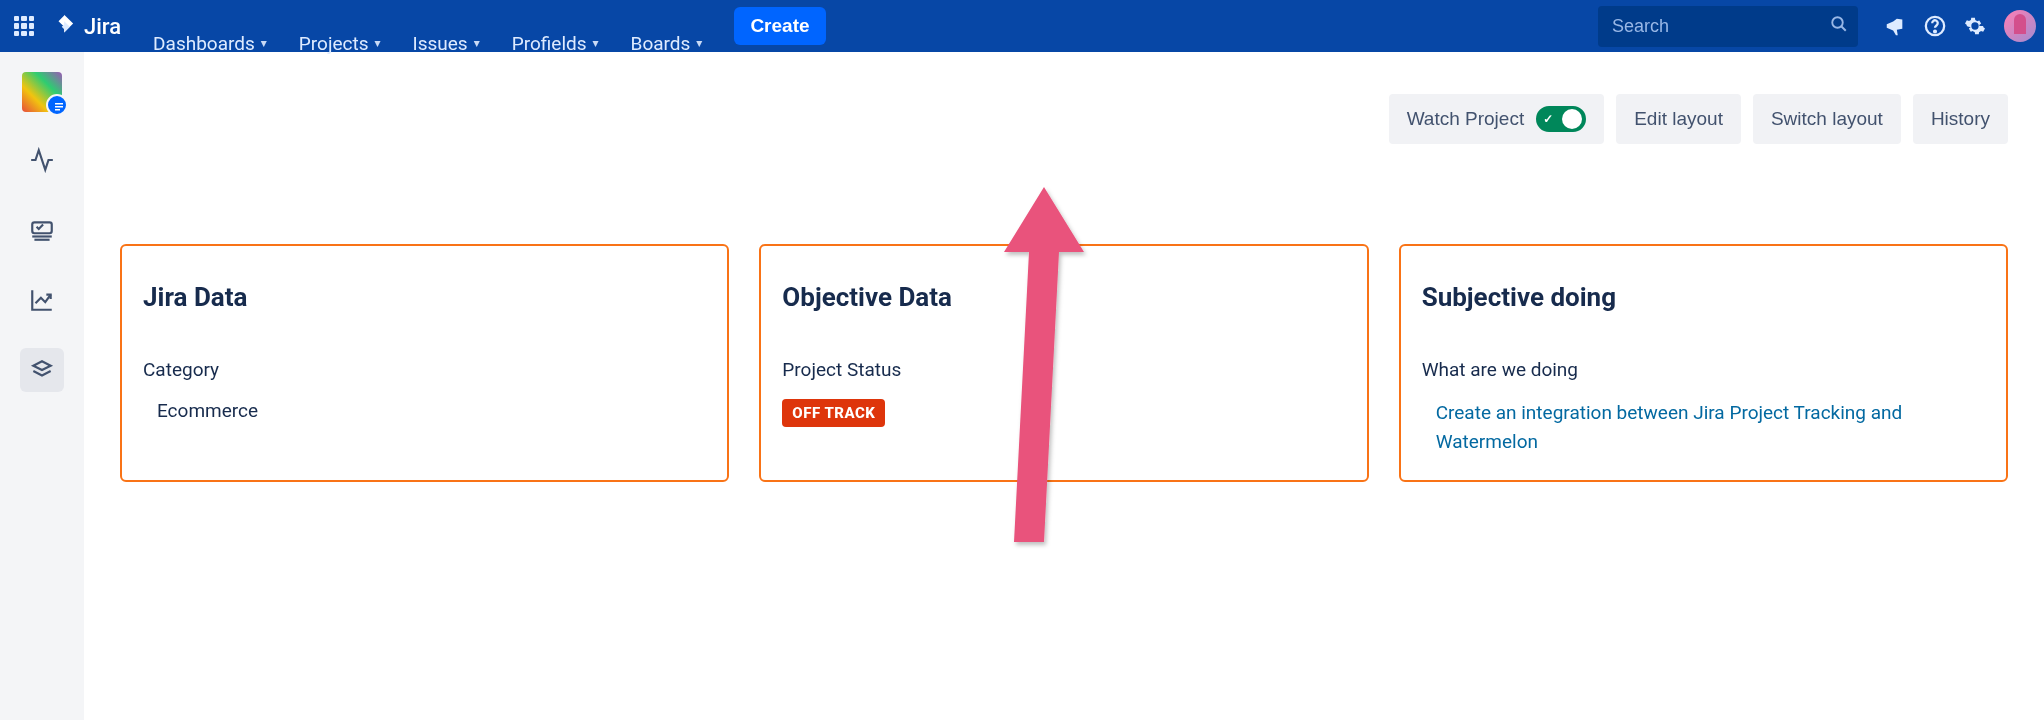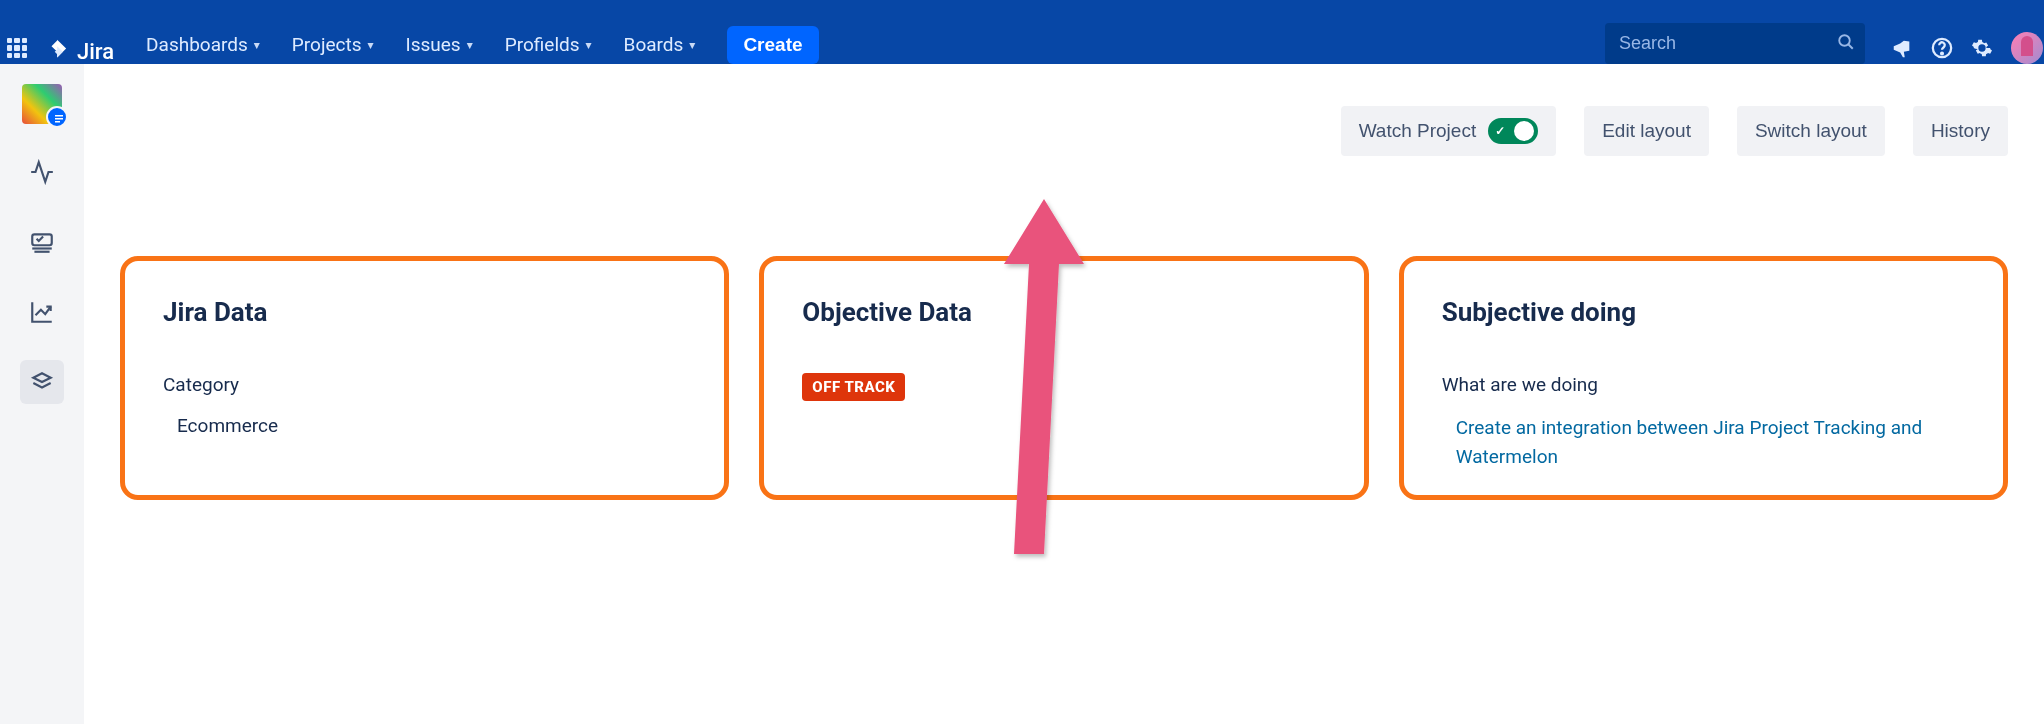--- a/index.html
+++ b/index.html
@@ -1,19 +1,19 @@
 <!DOCTYPE html>
 <html><head>
 <meta charset="utf-8">
 <style>
   * { box-sizing: border-box; margin: 0; padding: 0; }
   body { font-family: -apple-system, BlinkMacSystemFont, "Segoe UI", Roboto, Helvetica, Arial, sans-serif; background: #fff; color: #172B4D; }
   
   
-  .topnav { background: #0747A6; height: 64px; display: flex; align-items: flex-end; padding: 0 1px; gap: 8px; }
+  .topnav { background: #0747A6; height: 52px; display: flex; align-items: center; padding: 0 8px; gap: 8px; }
   .app-switcher { width: 32px; height: 32px; display:flex; align-items:center; justify-content:center; border-radius:3px; cursor:pointer; }
   .app-grid { width:20px; height:20px; display:grid; grid-template-columns:repeat(3,1fr); grid-template-rows:repeat(3,1fr); gap:2px; }
   .app-grid span { background:#DEEBFF; border-radius:1px; }
   .logo { display:flex; align-items:center; gap:6px; color:#fff; font-weight:500; font-size:22px; margin-left:4px; margin-right:10px; }
   .logo svg { width:26px; height:26px; }
   .nav-items { display:flex; align-items:center; gap:4px;margin-top:34px; }
   .nav-item { display:flex; align-items:center; gap:6px; color:#DEEBFF; font-size:19px; padding:8px 14px; border-radius:3px; cursor:pointer; }
   .nav-item .chev { font-size:12px; opacity:.9; }
   .create-btn { background:#0065FF; color:#fff; font-size:19px; font-weight:600; padding:8px 16px; border:none; border-radius:6px; cursor:pointer; margin-left:10px; }
   .spacer { flex:1; }
@@ -33,29 +33,29 @@
   .proj-avatar::after { content:""; position:absolute; bottom:-4px; right:-6px; width:18px; height:18px; background:#0065FF; border-radius:50%; border:2px solid #F4F5F7; }
   .proj-badge-lines { position:absolute; bottom:-2px; right:-4px; z-index:2; width:14px; }
   .leftbar-item { width:44px; height:44px; border-radius:6px; display:flex; align-items:center; justify-content:center; color:#42526E; cursor:pointer; }
   .leftbar-item.active { background:#e5e7ec; }
   .content { flex:1; padding:24px 36px 0 36px; position:relative; }
   
   
   .breadcrumb { font-size:19px; font-weight:700; color:#172B4D; margin-bottom:4px; }
   .page-title { font-size:34px; font-weight:500; color:#172B4D; letter-spacing:-0.3px; }
   .header-row { display:flex; align-items:flex-start; }
-  .header-actions { margin-left:auto; display:flex; gap:28px; padding-top:18px; }
+  .header-actions { margin-left:auto; display:flex; gap:12px; padding-top:18px; }
   .btn { background:#f1f2f5; border:none; border-radius:4px; color:#42526E; font-size:19px; padding:12px 18px; cursor:pointer; display:flex; align-items:center; gap:12px; }
   .toggle { width:50px; height:26px; background:#00875A; border-radius:13px; border:3px solid #00875A; position:relative; display:inline-flex; align-items:center; }
   .toggle-knob { width:20px; height:20px; background:#fff; border-radius:50%; position:absolute; right:1px; }
   .toggle-check { position:absolute; left:4px; color:#fff; font-size:12px; font-weight:700; }
 
   
   .cards { display:flex; gap:30px; margin-top:100px; }
-  .card { flex:1; border:5px solid #f97316; border-radius:18px; padding:36px 36px 24px 38px; min-height:220px; }
+  .card { flex:1; border:2px solid #f97316; border-radius:6px; padding:36px 36px 24px 21px; min-height:220px; }
   .card-title { font-size:26px; font-weight:700; color:#172B4D; margin-bottom:46px; }
   .field-label { font-size:19px; font-weight:400; color:#172B4D; margin-bottom:18px; }
   .field-value { font-size:19px; color:#172B4D; padding-left:14px; }
   .status-badge { display:inline-block; background:#DE350B; color:#fff; font-size:15px; font-weight:800; letter-spacing:0.5px; padding:5px 10px; border-radius:4px; }
   .card-body-text { font-size:19px; color:#0369a1; line-height:1.5; padding-left:14px; }
 
   
   .arrow { position:absolute; left:900px; top:130px; pointer-events:none; }
 </style>
 </head>
@@ -200,20 +200,21 @@
     </svg>
 
     <div class="cards">
       <div class="card">
         <div class="card-title">Jira Data</div>
         <div class="field-label">Category</div>
         <div class="field-value">Ecommerce</div>
       </div>
       <div class="card">
         <div class="card-title">Objective Data</div>
+        <div class="field-label">Project Status</div>
         <div><span class="status-badge">OFF TRACK</span></div>
       </div>
       <div class="card">
         <div class="card-title">Subjective doing</div>
         <div class="field-label">What are we doing</div>
         <div class="card-body-text">Create an integration between Jira Project Tracking and Watermelon</div>
       </div>
     </div>
   </div>
 </div>

